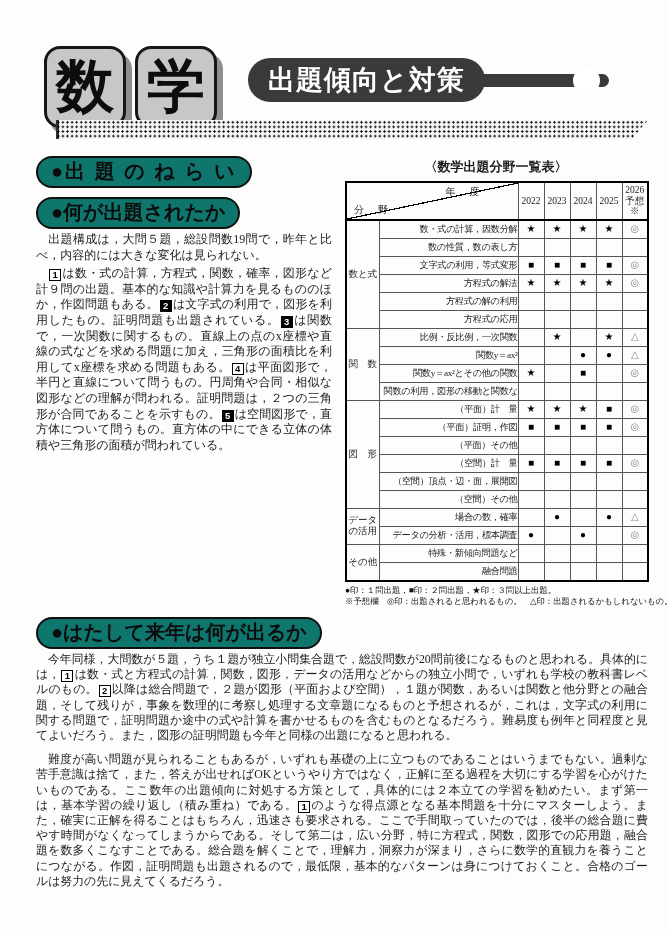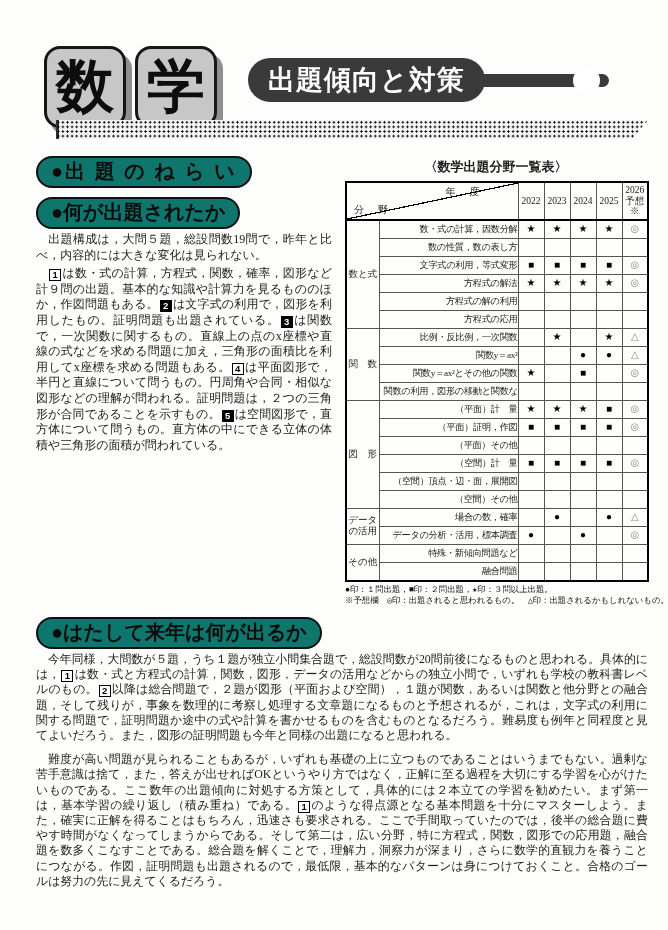--- a/index.html
+++ b/index.html
@@ -56,21 +56,21 @@
       background-image:linear-gradient(to bottom right,transparent calc(50% - 0.6px),#000 calc(50% - 0.6px),#000 calc(50% + 0.6px),transparent calc(50% + 0.6px));}
   .c-field{position:absolute;left:7px;bottom:2px;font-size:10px;letter-spacing:2px;}
   .c-year{position:absolute;right:36px;top:2px;font-size:10px;letter-spacing:2px;}
   th.gl{font-size:9.5px;font-weight:normal;text-align:center;white-space:pre-line;line-height:11px;padding:0 1px;}
   td.name{font-size:9.2px;letter-spacing:-0.3px;white-space:nowrap;overflow:hidden;
       text-align:right;padding:2px 0 2px 4px;height:12.5px;}
   td.mark{text-align:center;font-size:10px;line-height:10px;color:#000;}
   td.mark.gray{color:#8c8c8c;}
   tr.gstart td,tr.gstart th{border-top:1.8px solid #000;}
   .notes{margin-top:3px;font-size:8.4px;line-height:11.5px;color:#111;}
-  .notes div{white-space:nowrap;font-family:Liberation Mono, monospace;}
+  .notes div{white-space:nowrap;}
 </style>
 </head>
 <body>
 
 <div class="page">
   <div class="content">
 
     <div class="hdr">
       <div class="tile t1">
         <span>数</span>

